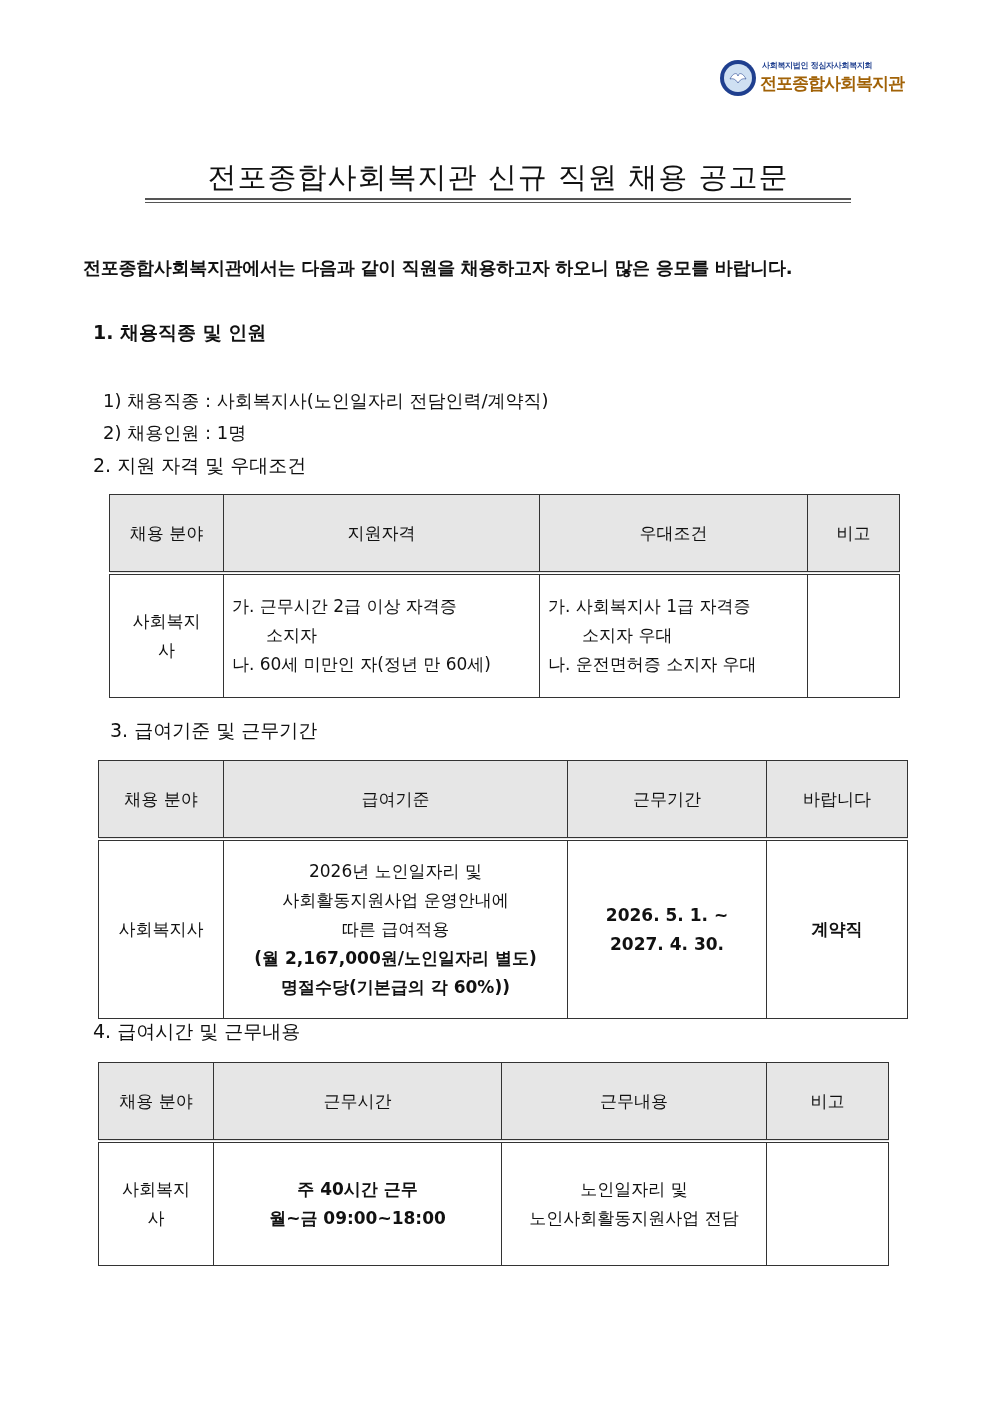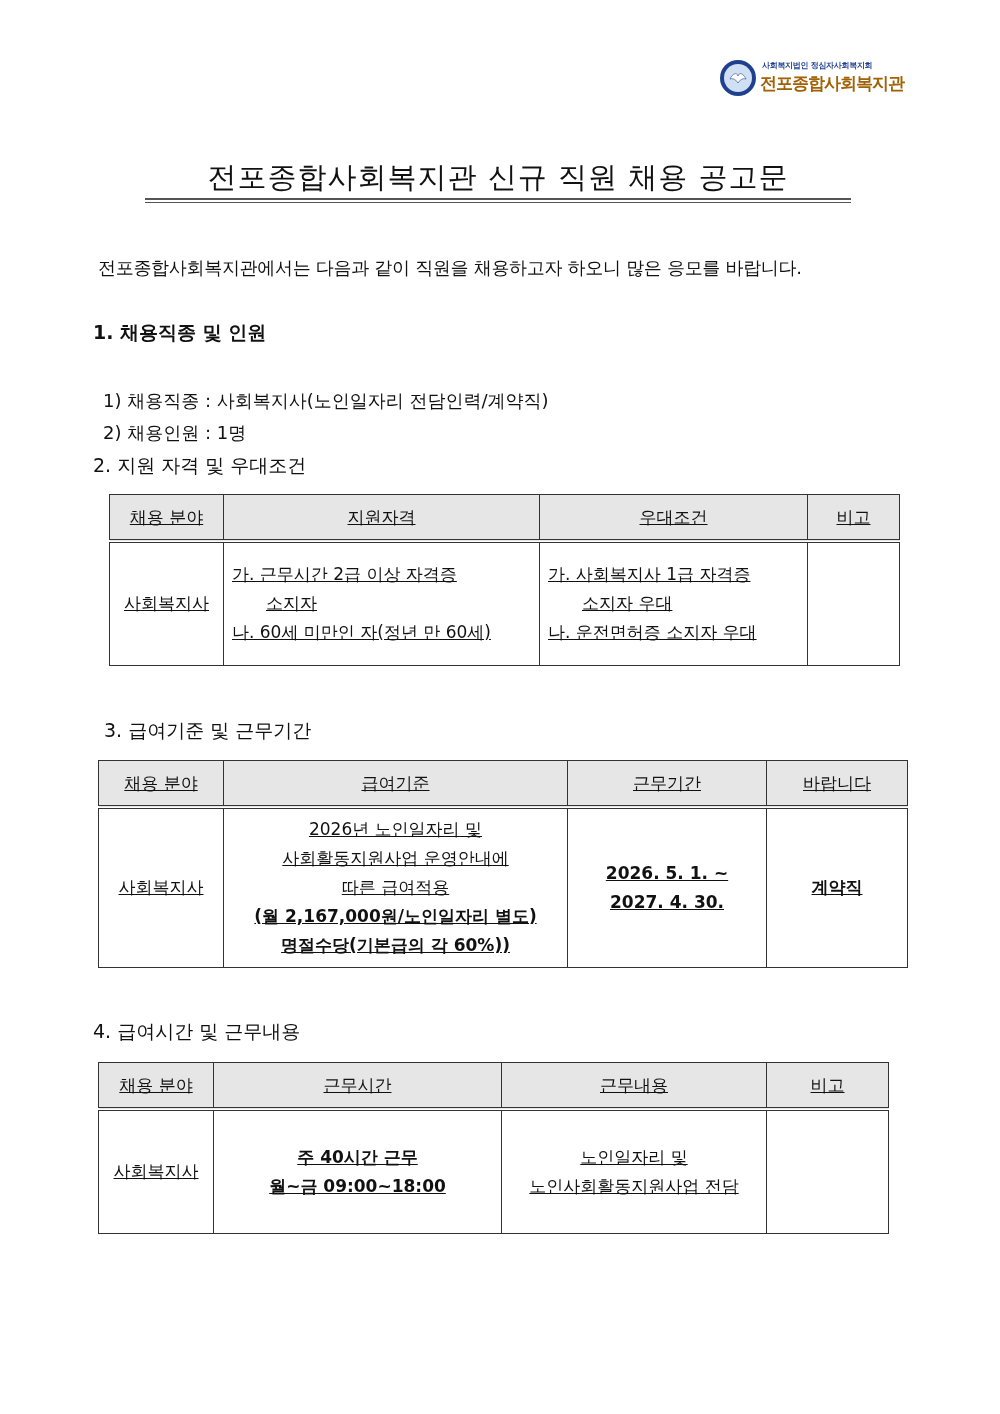--- a/index.html
+++ b/index.html
@@ -30,38 +30,38 @@
   }
 
   
   .title {
     left: 145px; top: 158px; width: 706px; text-align: center;
     font-size: 29px; letter-spacing: 1px; white-space: nowrap;
   }
   .title-rule { left: 145px; top: 198px; width: 706px; height: 5px;
     border-top: 2px solid #555; border-bottom: 1px solid #555; box-sizing: border-box; }
 
-  .intro { left: 98px; top: 256px; font-size: 18px; white-space: nowrap; letter-spacing: -0.3px; }
+  .intro { left: 83px; top: 256px; font-size: 18px; white-space: nowrap; letter-spacing: -0.3px; font-weight: bold; }
 
   .sec-title { font-size: 19px; white-space: nowrap; }
   .sec1-title { left: 93px; top: 320px; font-weight: bold; }
   .sub-item { font-size: 18px; white-space: nowrap; margin-top: 36px; }
   .sec1-a { left: 103px; top: 353px; }
   .sec1-b { left: 103px; top: 385px; }
 
   .sec2-title { left: 93px; top: 453px; }
-  .sec3-title { left: 104px; top: 718px; }
+  .sec3-title { left: 110px; top: 718px; }
   .sec4-title { left: 93px; top: 1019px; }
 
   table.grid {
     position: absolute; border-collapse: collapse; table-layout: fixed;
     font-size: 17px;
   }
   table.grid th, table.grid td {
-    border: 1.5px solid #333; text-align: center; vertical-align: middle; padding: 0; text-decoration: underline;
+    border: 1.5px solid #333; text-align: center; vertical-align: middle; padding: 16px;
   }
   table.grid th {
     background: #e6e6e6; font-weight: normal; height: 44px;
     border-bottom: 4px double #333;
   }
   table.grid td { line-height: 29px; }
   .left { text-align: left !important; padding-left: 8px !important; }
   .hang { padding-left: 36px; display: block; }
   .bold { font-weight: bold; }
 </style>

